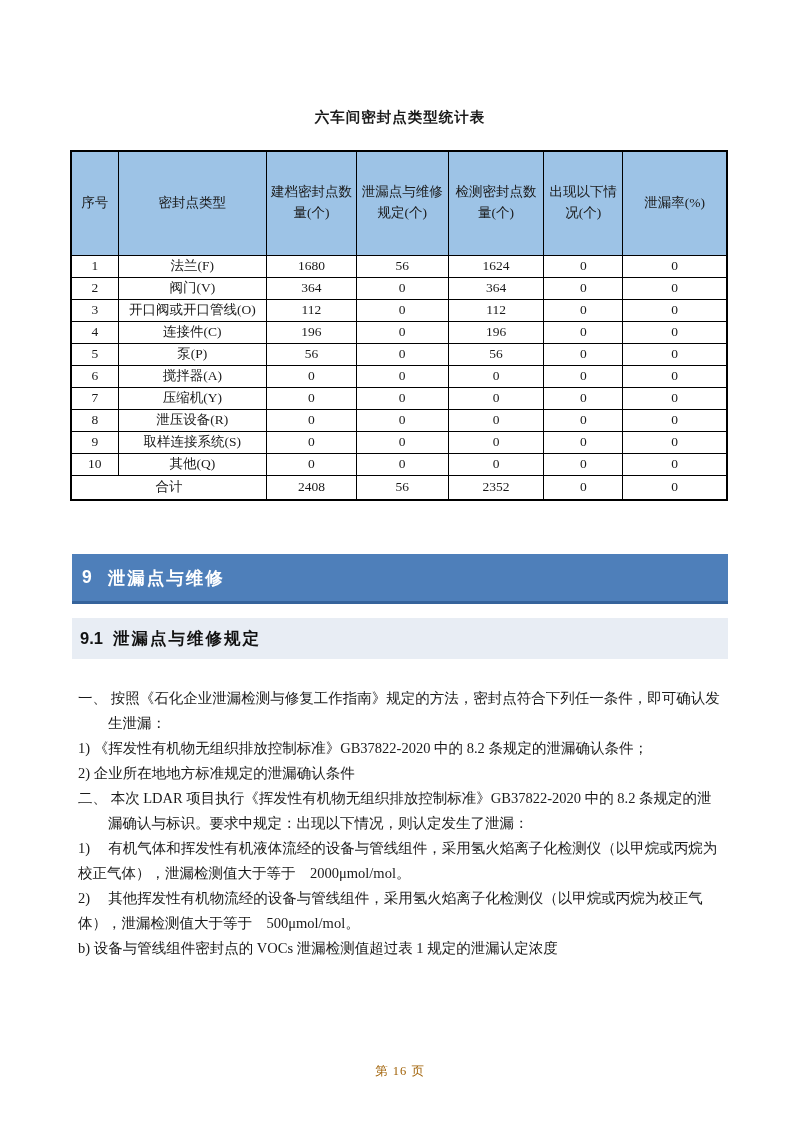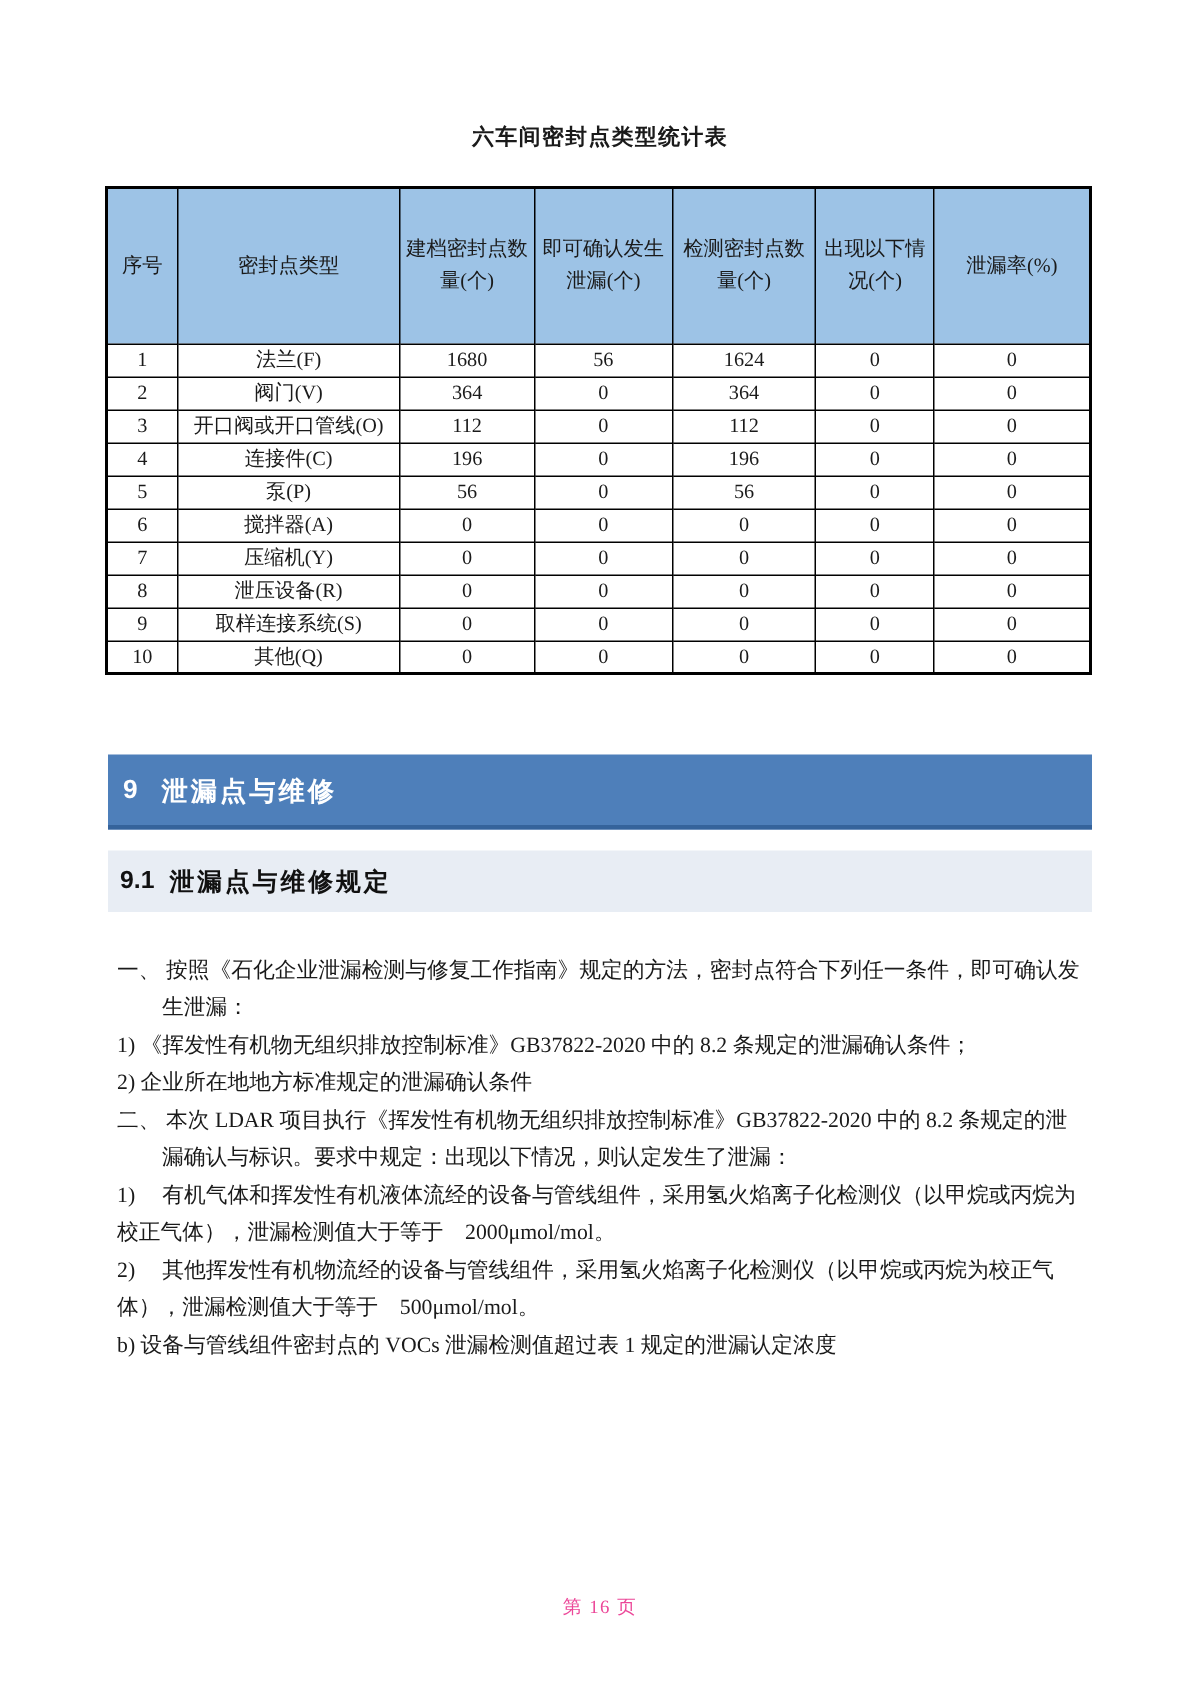--- a/index.html
+++ b/index.html
@@ -11,21 +11,21 @@
     overflow: hidden;
   }
   .page {
     position: relative;
     width: 800px; height: 1130px;
     background: #ffffff;
   }
 
   
   .table-title {
-    padding-top: 82px;
+    padding-top: 108px;
     text-align: center;
     font-family: "Liberation Sans", "DejaVu Sans", sans-serif;
     font-weight: bold;
     font-size: 14.5px;
     letter-spacing: 1px;
   }
 
   
   table.stats {
     margin: 23px auto 0 70px;
@@ -103,21 +103,21 @@
     text-indent: -30px;
   }
 
   
   .footer {
     position: absolute;
     left: 0; top: 1063px;
     width: 100%;
     text-align: center;
     font-size: 12.5px;
-    color: #ec4899;
+    color: #a16207;
     letter-spacing: 1px;
   }
 </style>
 </head>
 <body>
 
 <div class="page">
 
   <div class="table-title">六车间密封点类型统计表</div>
 
@@ -129,21 +129,21 @@
       <col class="col-unreach">
         <col class="col-tested">
         <col class="col-leak">
         <col class="col-rate">
     </colgroup>
     <thead>
       <tr>
         <th>序号</th>
         <th>密封点类型</th>
         <th>建档密封点数量(个)</th>
-        <th>即可确认发生泄漏(个)</th>
+        <th>泄漏点与维修规定(个)</th>
         <th>检测密封点数量(个)</th>
         <th>出现以下情况(个)</th>
         <th>泄漏率(%)</th>
       </tr>
     </thead>
     <tbody>
       <tr>
         <td>1</td>
           <td>法兰(F)</td>
           <td>1680</td>
@@ -225,20 +225,28 @@
           <td>0</td>
       </tr>
       <tr>
         <td>10</td>
           <td>其他(Q)</td>
           <td>0</td>
           <td>0</td>
           <td>0</td>
           <td>0</td>
           <td>0</td>
+      </tr>
+      <tr class="total-row">
+        <td colspan="2">合计</td>
+        <td>2408</td>
+        <td>56</td>
+        <td>2352</td>
+        <td>0</td>
+        <td>0</td>
       </tr>
     </tbody>
   </table>
 
   <div class="section-bar">
     <span class="sec-num">9</span>
     <span>泄漏点与维修</span>
   </div>
 
   <div class="subsection-bar">

